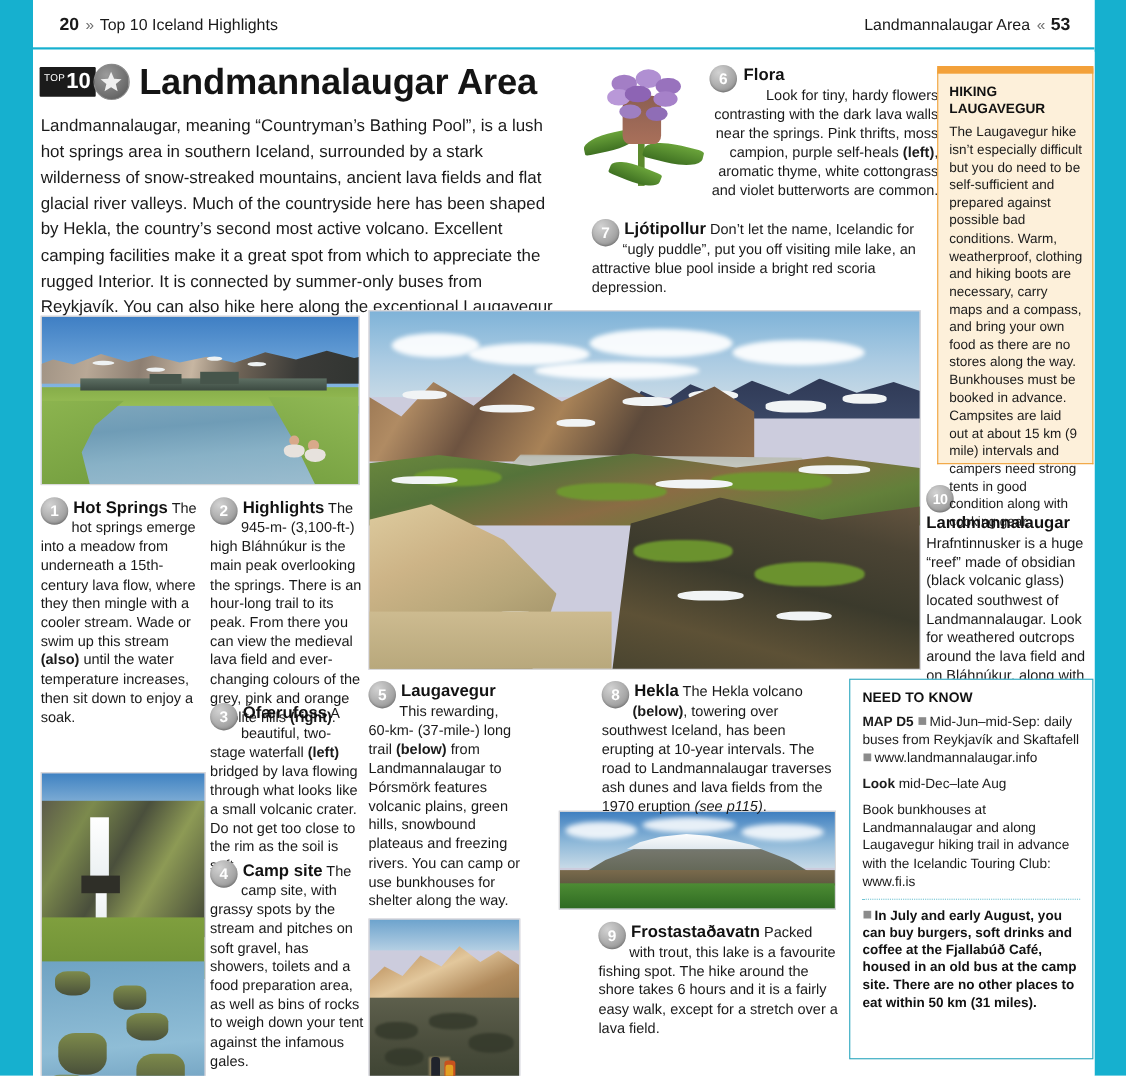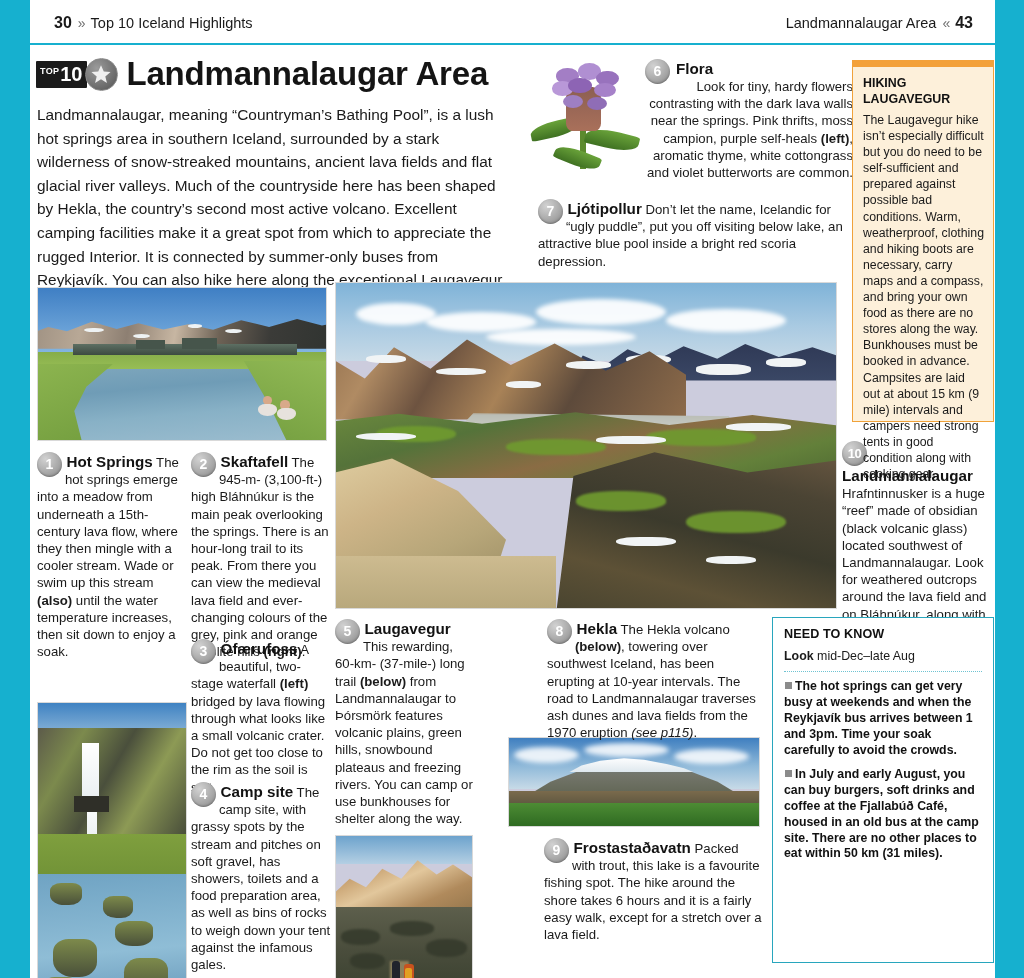--- a/index.html
+++ b/index.html
@@ -63,21 +63,21 @@
     display: inline-flex; align-items: center;
     height: 27px;
   }
   .top10-box {
     background: #1b1b1b; color: #fff;
     display: flex; align-items: center;
     height: 27px; padding: 0 4px 0 4px;
     border-radius: 1px;
   }
   .top10-top {
-    font-size: 9px; font-weight: bold; letter-spacing: .3px;
+    font-size: 9px; font-weight: normal; letter-spacing: .3px;
     line-height: 10px; transform: translateY(-3px);
   }
   .top10-ten {
     font-size: 20px; font-weight: bold; line-height: 20px;
     margin-left: 1px;
   }
   .star-circle {
     width: 33px; height: 33px; border-radius: 50%;
     background: radial-gradient(circle at 35% 30%, #9b9b9b, #6d6d6d 65%, #4f4f4f);
     display: flex; align-items: center; justify-content: center;
@@ -268,28 +268,28 @@
 <body>
 
 <div class="page">
 
   <div class="edge-left"></div>
   <div class="edge-right"></div>
 
   <div class="header-band"></div>
   <div class="header-inner">
     <div class="hdr-left">
-      <span class="hdr-num">30</span>
+      <span class="hdr-num">20</span>
       <span class="hdr-chev">»</span>
       <span class="hdr-txt">Top 10 Iceland Highlights</span>
     </div>
     <div class="hdr-right">
       <span class="hdr-txt">Landmannalaugar Area</span>
       <span class="hdr-chev">«</span>
-      <span class="hdr-num">43</span>
+      <span class="hdr-num">53</span>
     </div>
   </div>
 
   <div class="content">
 
     <div class="title-row">
       <span class="top10-badge">
         <span class="top10-box">
           <span class="top10-top">TOP</span>
           <span class="top10-ten">10</span>
@@ -442,36 +442,36 @@
         <span class="bullet" style="float:left;margin-right:5px;">6</span>
         <span class="etitle" style="display:block;text-align:left;margin-left:31px;">Flora</span>
         <span> Look for tiny, hardy flowers contrasting with the dark lava walls near the springs. Pink thrifts, moss campion, purple self-heals <b>(left)</b>, aromatic thyme, white cottongrass and violet butterworts are common.</span>
       </div>
     </div>
 
     <div class="entry" style="left:508px; top:152px; width:316px;">
       <div class="etext">
         <span class="bullet">7</span>
         <span class="etitle">Ljótipollur</span>
-        <span> Don’t let the name, Icelandic for “ugly puddle”, put you off visiting below lake, an attractive blue pool inside a bright red scoria depression.</span>
+        <span> Don’t let the name, Icelandic for “ugly puddle”, put you off visiting mile lake, an attractive blue pool inside a bright red scoria depression.</span>
       </div>
     </div>
 
     <div class="entry" style="left:7px; top:405px; width:147px;">
       <div class="etext">
         <span class="bullet">1</span>
         <span class="etitle">Hot Springs</span>
         <span> The hot springs emerge into a meadow from underneath a 15th-century lava flow, where they then mingle with a cooler stream. Wade or swim up this stream <b>(also)</b> until the water temperature increases, then sit down to enjoy a soak.</span>
       </div>
     </div>
 
     <div class="entry" style="left:161px; top:405px; width:140px;">
       <div class="etext">
         <span class="bullet">2</span>
-        <span class="etitle">Skaftafell</span>
+        <span class="etitle">Highlights</span>
         <span> The 945-m- (3,100-ft-) high Bláhnúkur is the main peak overlooking the springs. There is an hour-long trail to its peak. From there you can view the medieval lava field and ever-changing colours of the grey, pink and orange rhyolite hills <b>(right)</b>.</span>
       </div>
     </div>
 
     <div class="entry" style="left:161px; top:592px; width:140px;">
       <div class="etext">
         <span class="bullet">3</span>
         <span class="etitle">Ófærufoss</span>
         <span> A beautiful, two-stage waterfall <b>(left)</b> bridged by lava flowing through what looks like a small volcanic crater. Do not get too close to the rim as the soil is soft.</span>
       </div>
@@ -524,32 +524,35 @@
           <span>LAUGAVEGUR</span>
         </div>
         <div class="hiking-body">The Laugavegur hike isn’t especially difficult but you do need to be self-sufficient and prepared against possible bad conditions. Warm, weatherproof, clothing and hiking boots are necessary, carry maps and a compass, and bring your own food as there are no stores along the way. Bunkhouses must be booked in advance. Campsites are laid out at about 15 km (9 mile) intervals and campers need strong tents in good condition along with cooking gear.</div>
       </div>
     </aside>
 
     <aside class="ntk-box">
       <div class="ntk-inner">
         <div class="ntk-title">NEED TO KNOW</div>
 
+        <div class="ntk-p">
+          <b>MAP D5</b>
+          <span class="sq"></span><span>Mid-Jun–mid-Sep: daily buses from Reykjavík and Skaftafell</span>
+          <span class="sq"></span><span>www.landmannalaugar.info</span>
+        </div>
 
         <div class="ntk-p">
           <b>Look</b>
           <span>mid-Dec–late Aug</span>
         </div>
 
+        <div class="ntk-p">Book bunkhouses at Landmannalaugar and along Laugavegur hiking trail in advance with the Icelandic Touring Club: www.fi.is</div>
 
         <div class="ntk-divider"></div>
 
-        <div class="ntk-tip">
-          <span class="sq"></span><span>The hot springs can get very busy at weekends and when the Reykjavík bus arrives between 1 and 3pm. Time your soak carefully to avoid the crowds.</span>
-        </div>
         <div class="ntk-tip">
           <span class="sq"></span><span>In July and early August, you can buy burgers, soft drinks and coffee at the Fjallabúð Café, housed in an old bus at the camp site. There are no other places to eat within 50 km (31 miles).</span>
         </div>
       </div>
     </aside>
 
   </div>
 </div>
 
 </body></html>

